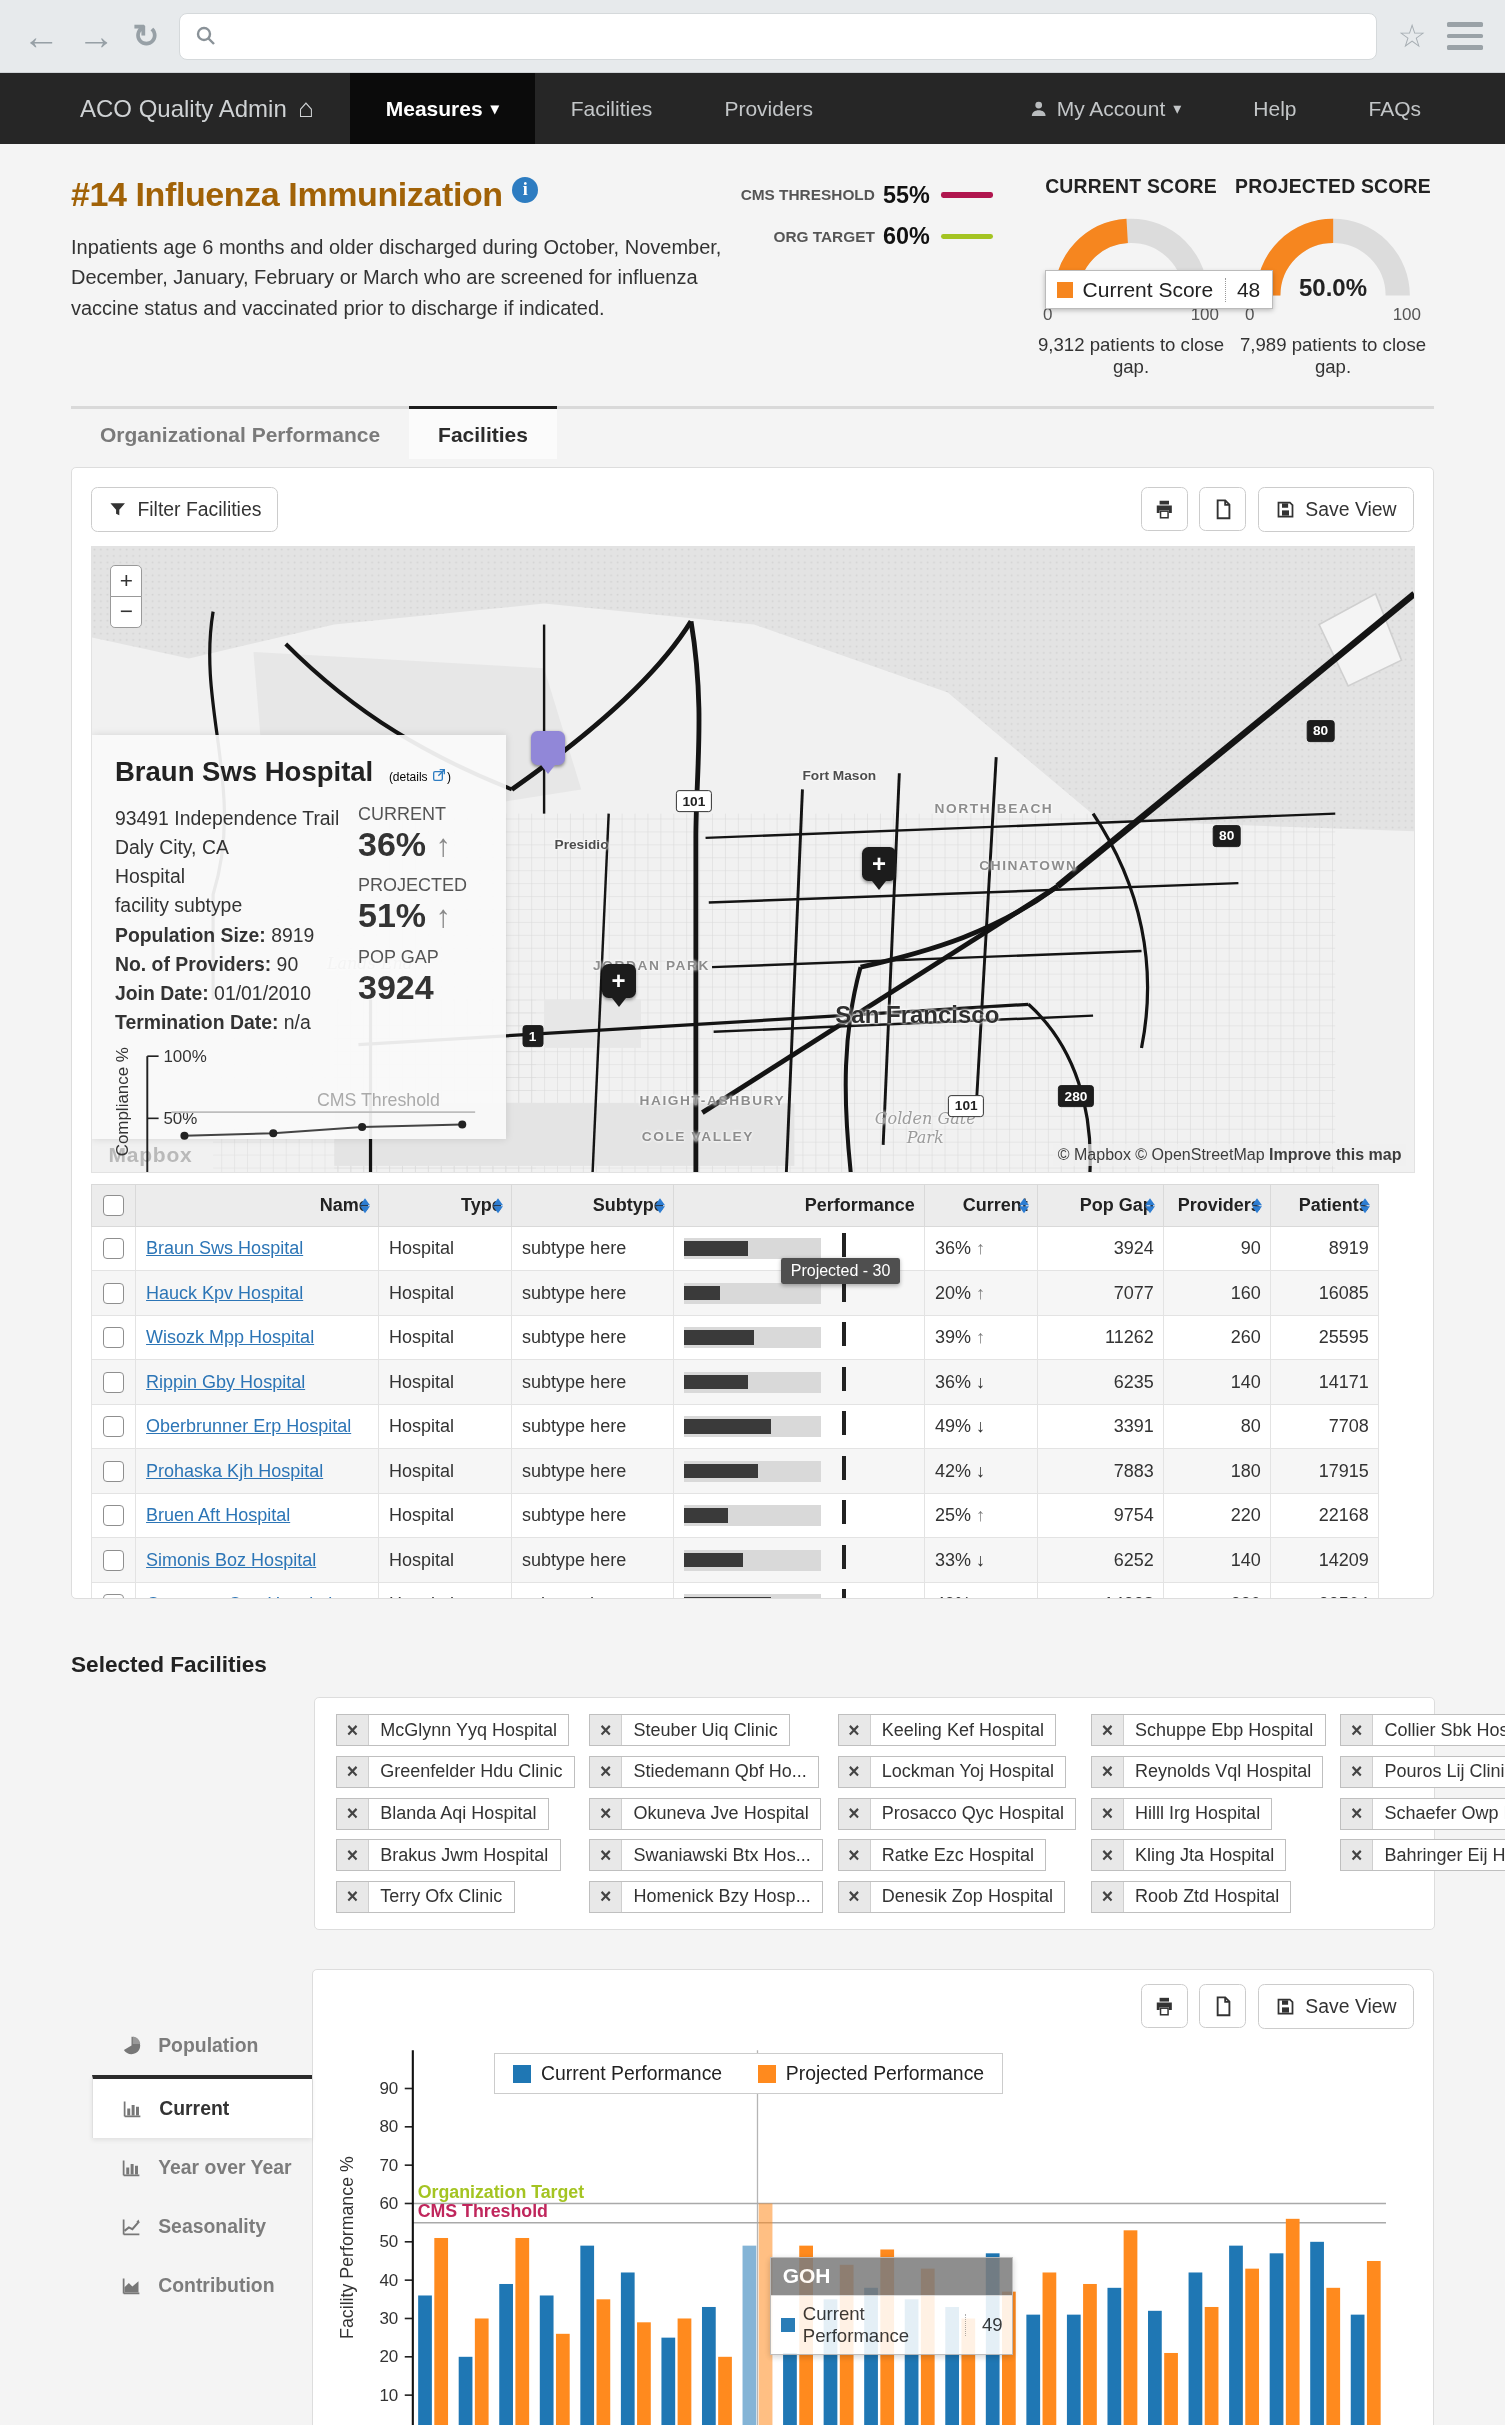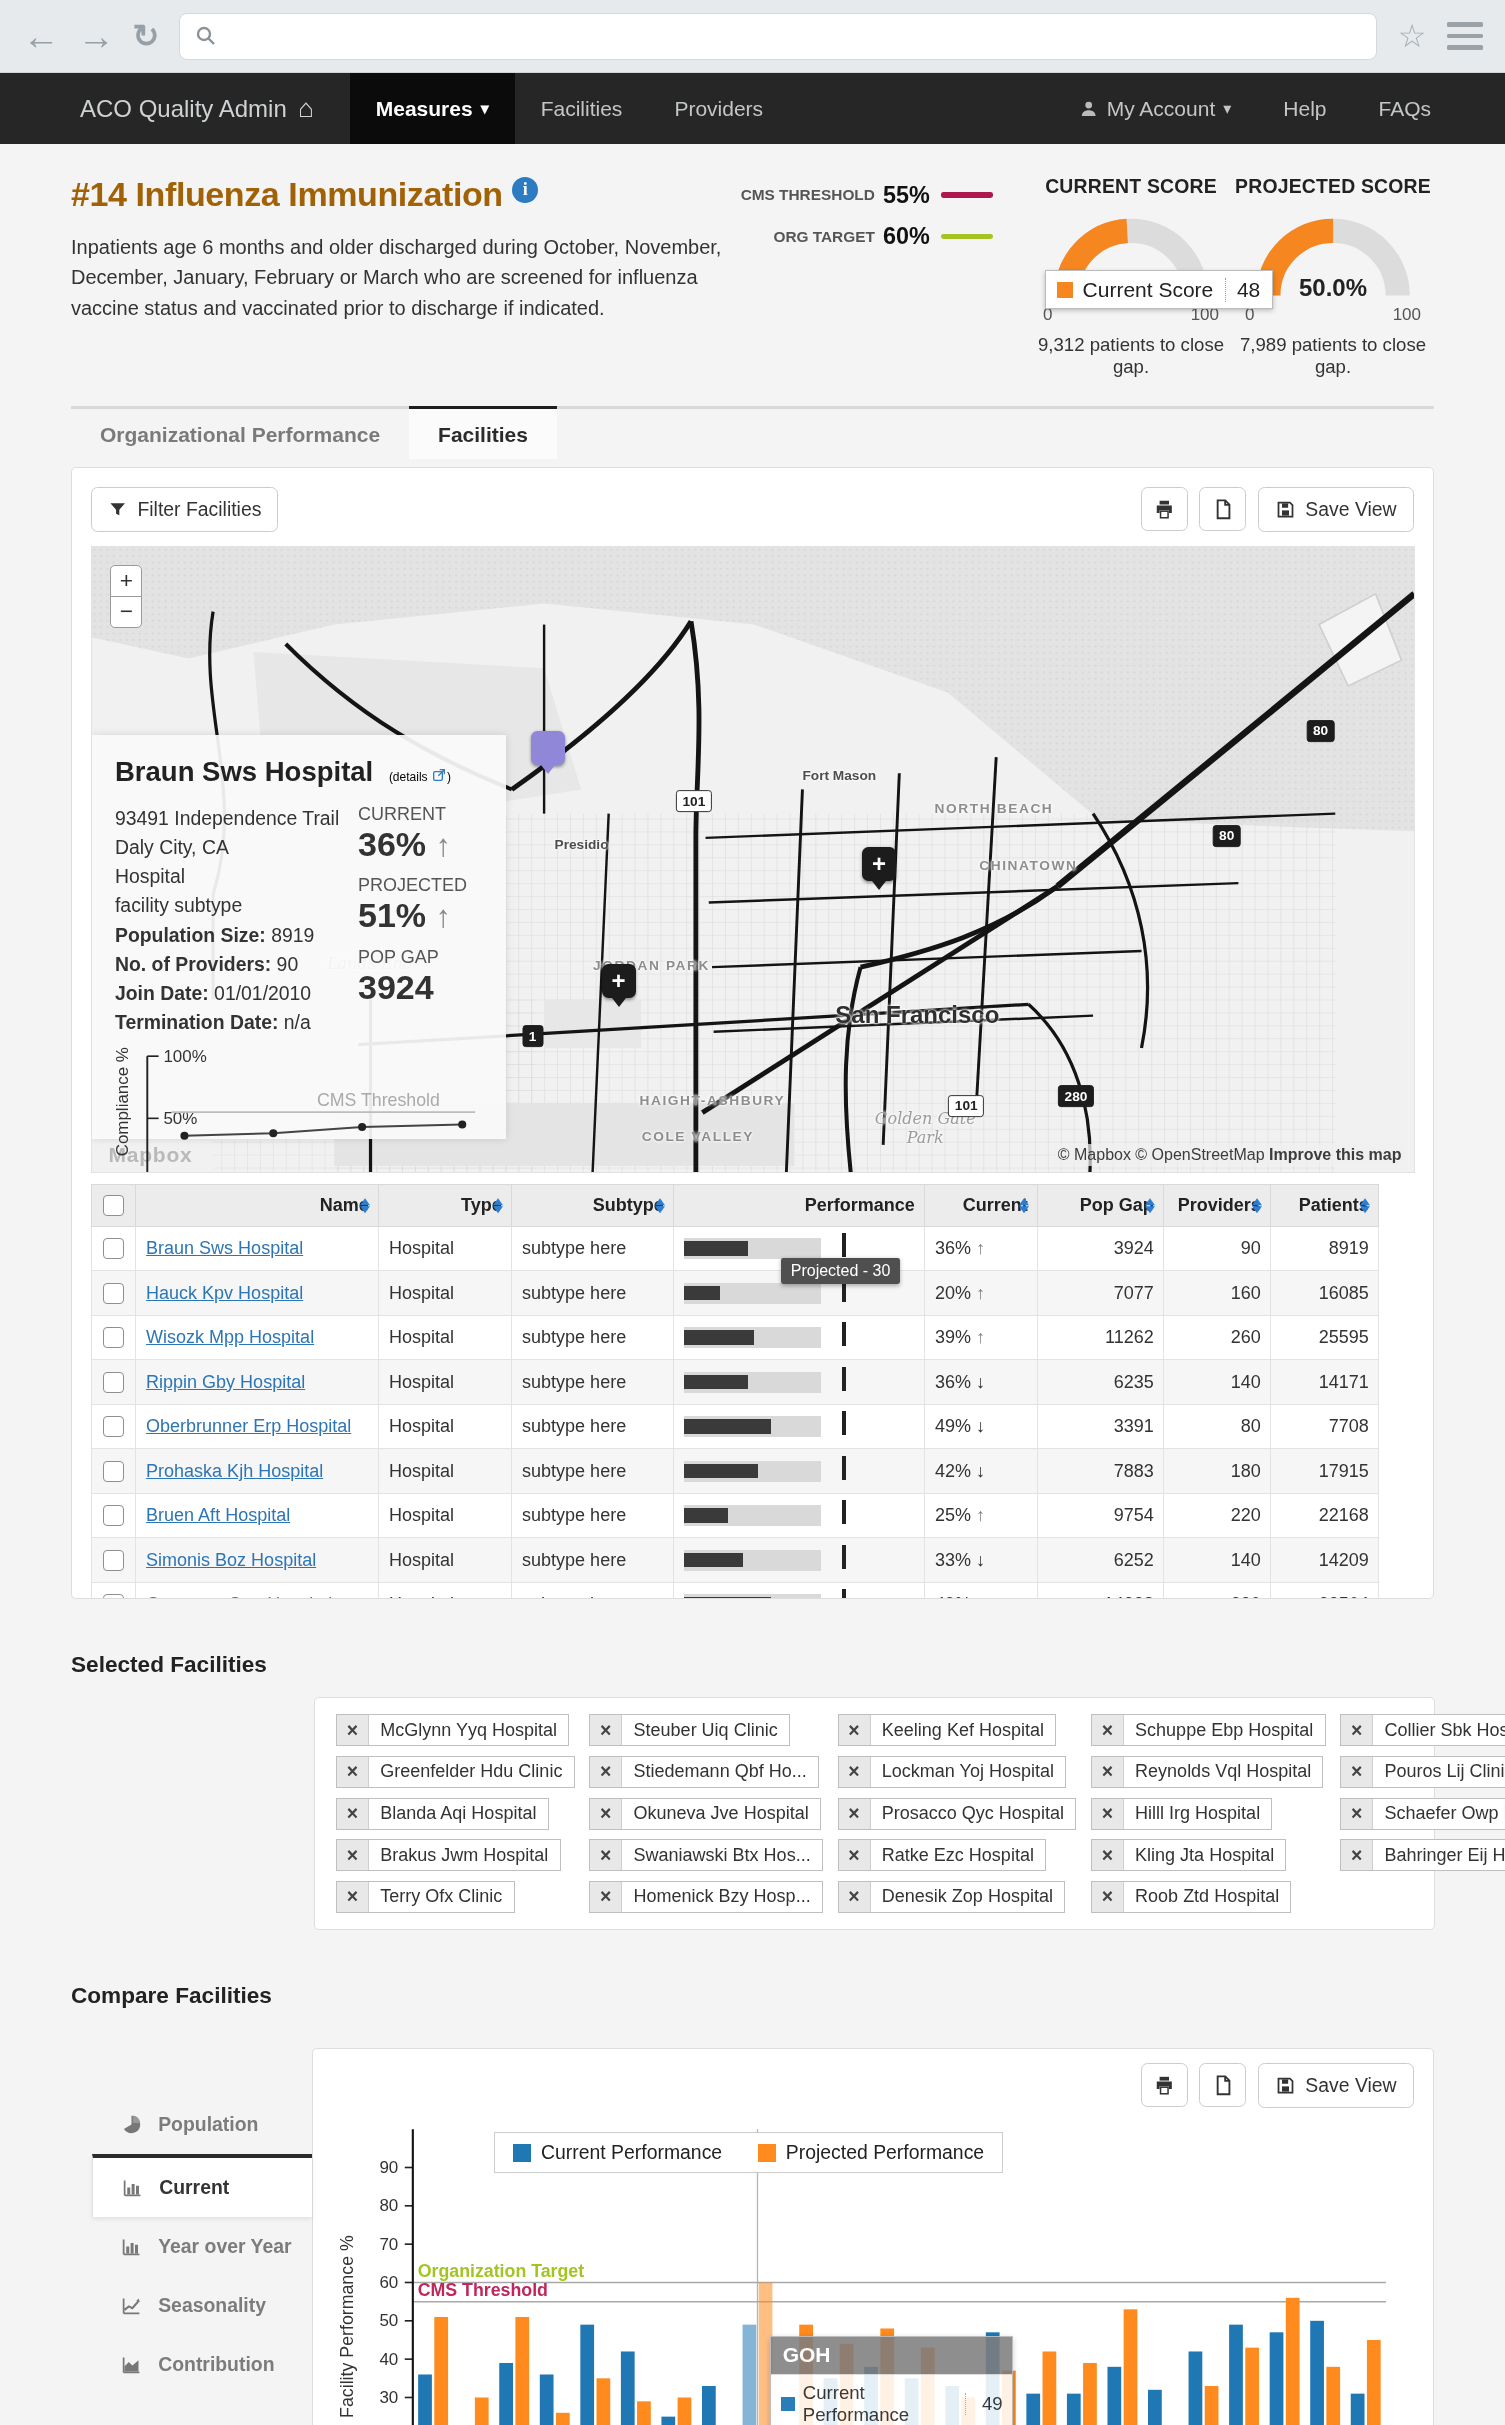--- a/index.html
+++ b/index.html
@@ -14,21 +14,21 @@
   .urlbar input { border:none; outline:none; flex:1; font-size:21px; font-family:"Liberation Sans",sans-serif; color:#333; background:transparent; }
   .star { font-size:32px; color:#a6adb2; margin:0 21px; }
   .burger { width:36px; display:flex; flex-direction:column; gap:6.5px; cursor:pointer; }
   .burger span { height:4.9px; background:#9aa2a7; border-radius:1.6px; }
 
   
   .navbar { height:71px; background:#262626; display:flex; align-items:stretch; }
   .brand { display:flex; align-items:center; font-size:24px; color:#cfd2d4; padding:0 36px 0 80px; }
   .brand .home { margin-left:11.3px; font-size:26px; }
   .nav-items { display:flex; align-items:stretch; }
-  .nav-item { display:flex; align-items:center; padding:0 26px; font-size:21px; color:#c3c6c8; cursor:pointer; }
+  .nav-item { display:flex; align-items:center; padding:0 36px; font-size:21px; color:#c3c6c8; cursor:pointer; }
   .nav-item.active { background:#0b0b0b; color:#fff; font-weight:bold; }
   .nav-item .caret { margin-left:8px; font-size:16px; }
   .nav-right { margin-left:auto; display:flex; align-items:stretch; padding-right:49px; }
   .nav-right .nav-item svg { margin-right:8px; }
 
   .content { width:1363px; margin:0 71px; }
 
   
   .mh { display:flex; margin-top:31px; }
   .mh-left { width:655px; }
@@ -790,21 +790,20 @@
           <span class="x">×</span>
           <span class="t">Denesik Zop Hospital</span>
         </div>
         <div class="chip">
           <span class="x">×</span>
           <span class="t">Roob Ztd Hospital</span>
         </div>
       </div>
   </div>
 
-  <div class="sec-head">Compare Facilities</div>
   <div class="compare-wrap">
     <div class="ctabs" id="ctabs">
         <div class="ctab">
           <span class="ic">
             <svg width="21" height="21" viewBox="0 0 24 24">
               <path d="M12 2 A10 10 0 1 1 3.3 17 L12 12 Z" fill="#777"></path>
               <path d="M13.5 1.8 A10 10 0 0 1 22 10.4 L13.5 10.4 Z" fill="#999"></path>
             </svg>
           </span>
           <span>Population</span>

